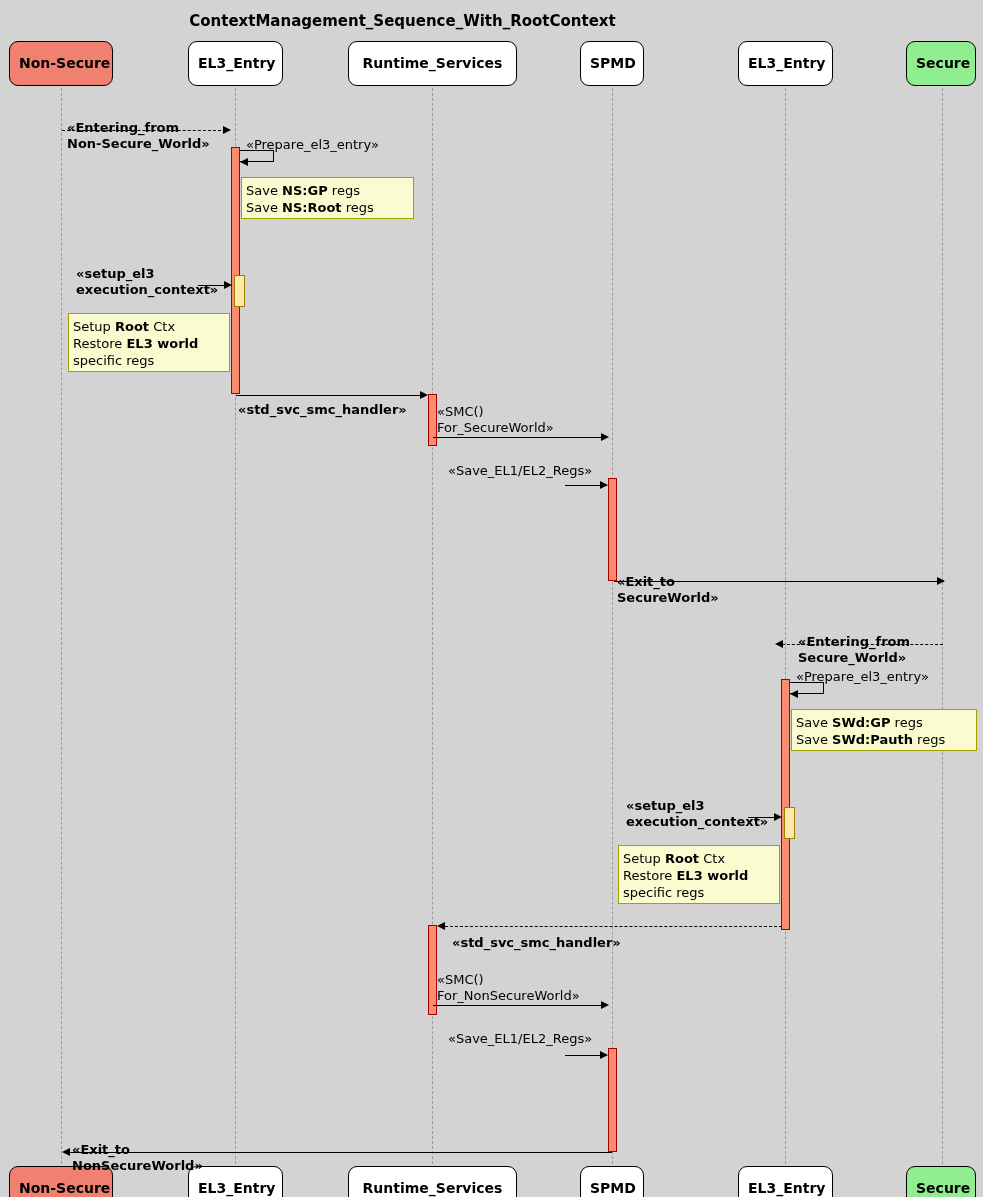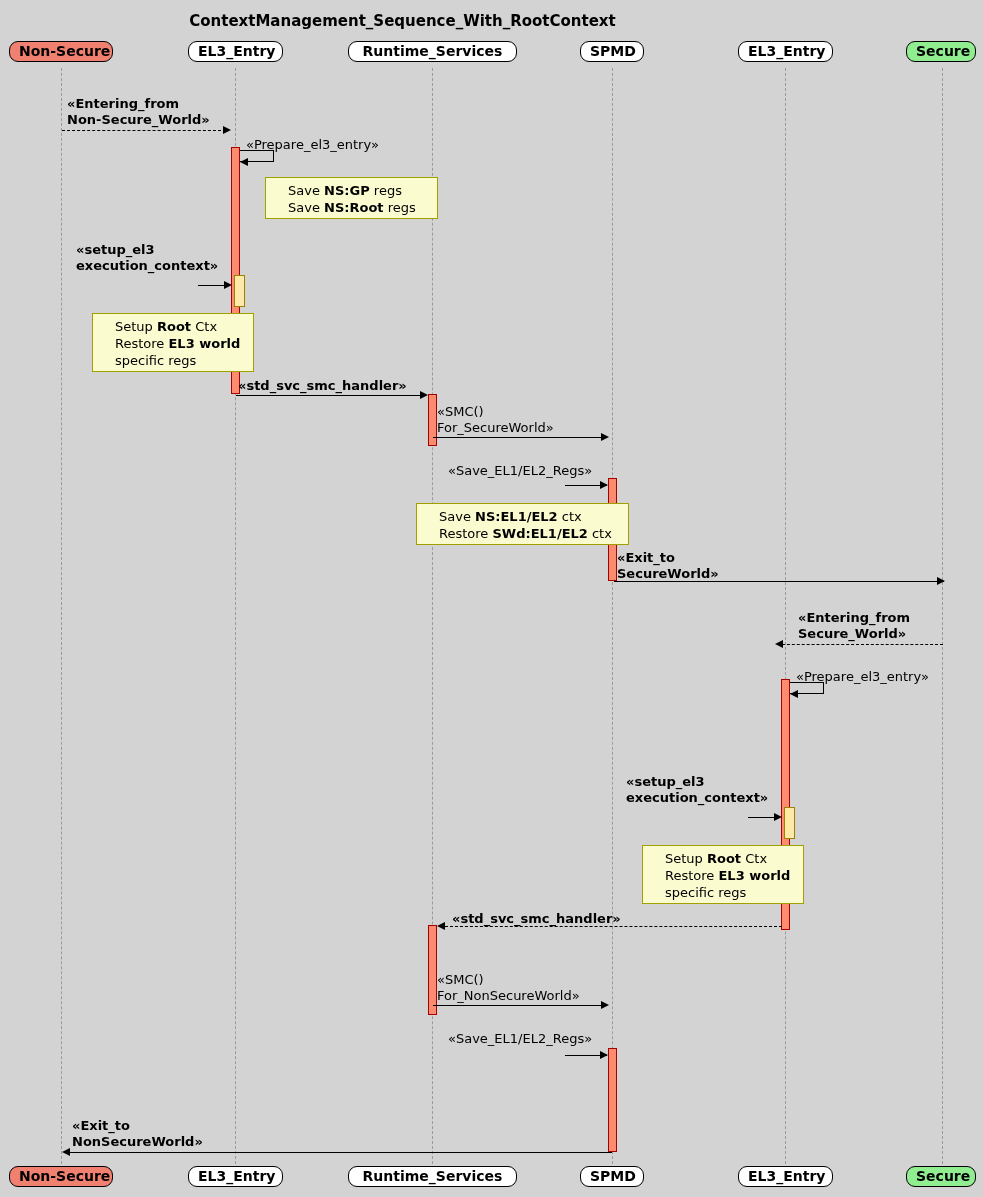--- a/index.html
+++ b/index.html
@@ -21,21 +21,21 @@
     color:#000;
   }
   .participant{
     position:absolute;
     border:1px solid #000;
     border-radius:9px;
     font-size:14px;
     font-weight:bold;
     color:#000;
     text-align:center;
-    padding:1px 9px;
+    padding:13px 9px;
     box-sizing:border-box;
     white-space:nowrap;
     line-height:17px;
   }
   .lifeline{
     position:absolute;
     width:0;
     border-left:1px dashed #9a9a9a;
   }
   .activation{
@@ -49,33 +49,32 @@
     border:1px solid #a08000;
   }
   .note{
     position:absolute;
     background:#fbfbd0;
     border:1px solid #a0a000;
     box-sizing:border-box;
     font-size:13px;
     line-height:17px;
     color:#000;
-    padding:4px 22px;
+    padding:4px 4px;
     white-space:nowrap;
-    margin-left:24px;
   }
   .note .b{font-weight:bold;}
   .msglabel{
     position:absolute;
     font-size:13px;
     line-height:16px;
     color:#000;
     white-space:nowrap;
   }
-  .msglabel.bold{font-weight:bold;}
+  .msglabel.bold{font-weight:bold;margin-top:24px;}
   .arrow-line{
     position:absolute;
     height:0;
     border-top:1px solid #000;
   }
   .arrow-line.dashed{border-top:1px dashed #000;}
   .arrow-head{
     position:absolute;
     width:0;height:0;
     border-top:4px solid transparent;
@@ -170,24 +169,20 @@
   </div>
   <div class="arrow-line" style="left:433px;top:437px;width:174px;"></div>
   <div class="arrow-head right" style="left:601px;top:433px;"></div>
 
   <div class="msglabel" style="left:448px;top:463px;">
     <div>«Save_EL1/EL2_Regs»</div>
   </div>
   <div class="arrow-line" style="left:565px;top:485px;width:42px;"></div>
   <div class="arrow-head right" style="left:600px;top:481px;"></div>
 
-  <div class="note" style="left:392px;top:503px;width:213px;height:42px;">
-    <div>Save <span class="b">NS:EL1/EL2</span> ctx</div>
-    <div>Restore <span class="b">SWd:EL1/EL2</span> ctx</div>
-  </div>
 
   <div class="msglabel bold" style="left:617px;top:550px;">
     <div>«Exit_to</div>
     <div>SecureWorld»</div>
   </div>
   <div class="arrow-line" style="left:614px;top:581px;width:330px;"></div>
   <div class="arrow-head right" style="left:937px;top:577px;"></div>
 
   <div class="msglabel bold" style="left:798px;top:610px;">
     <div>«Entering_from</div>
@@ -195,20 +190,24 @@
   </div>
   <div class="arrow-line dashed" style="left:777px;top:644px;width:166px;"></div>
   <div class="arrow-head left" style="left:775px;top:640px;"></div>
 
   <div class="msglabel" style="left:796px;top:669px;">
     <div>«Prepare_el3_entry»</div>
   </div>
   <div class="selfloop" style="left:790px;top:682px;width:34px;height:12px;"></div>
   <div class="arrow-head left" style="left:790px;top:690px;"></div>
 
+  <div class="note" style="left:791px;top:709px;width:186px;height:42px;">
+    <div>Save <span class="b">SWd:GP</span> regs</div>
+    <div>Save <span class="b">SWd:Pauth</span> regs</div>
+  </div>
 
   <div class="msglabel bold" style="left:626px;top:774px;">
     <div>«setup_el3</div>
     <div>execution_context»</div>
   </div>
   <div class="arrow-line" style="left:748px;top:817px;width:29px;"></div>
   <div class="arrow-head right" style="left:774px;top:813px;"></div>
 
   <div class="note" style="left:618px;top:845px;width:162px;height:59px;">
     <div>Setup <span class="b">Root</span> Ctx</div>

